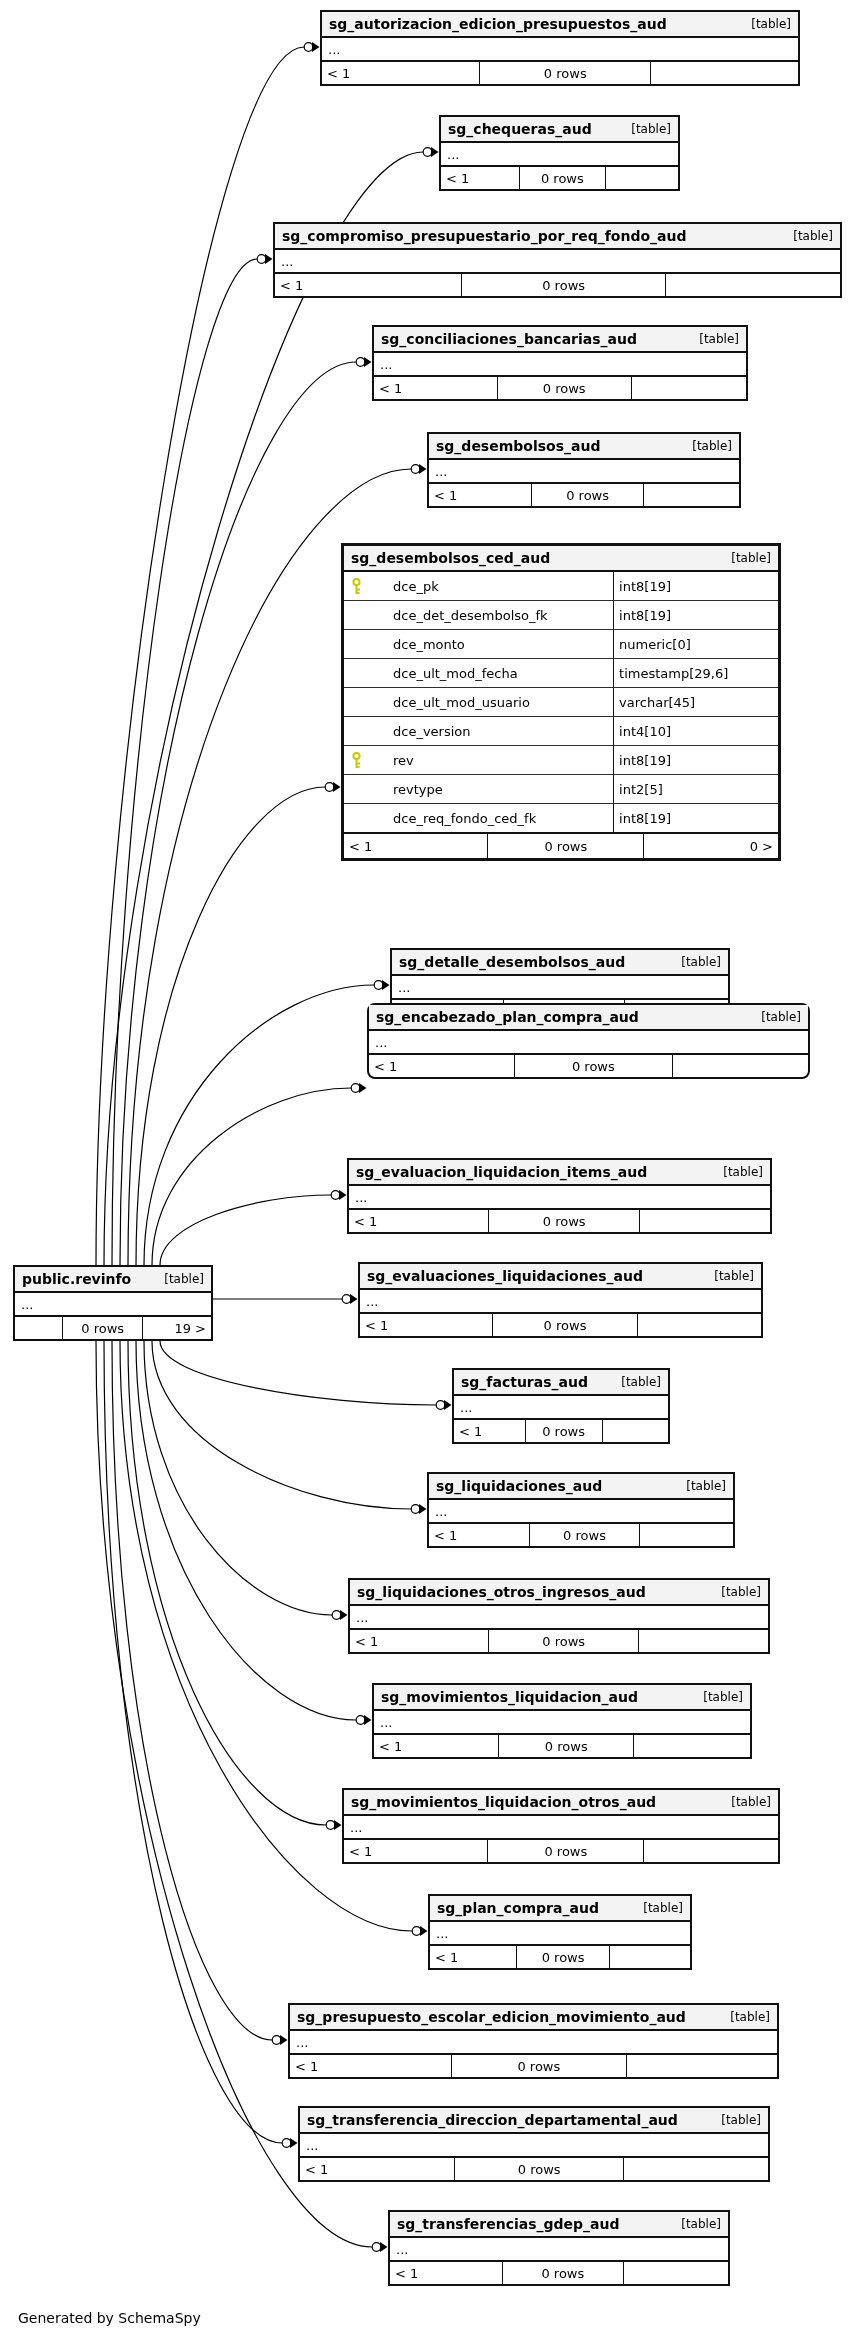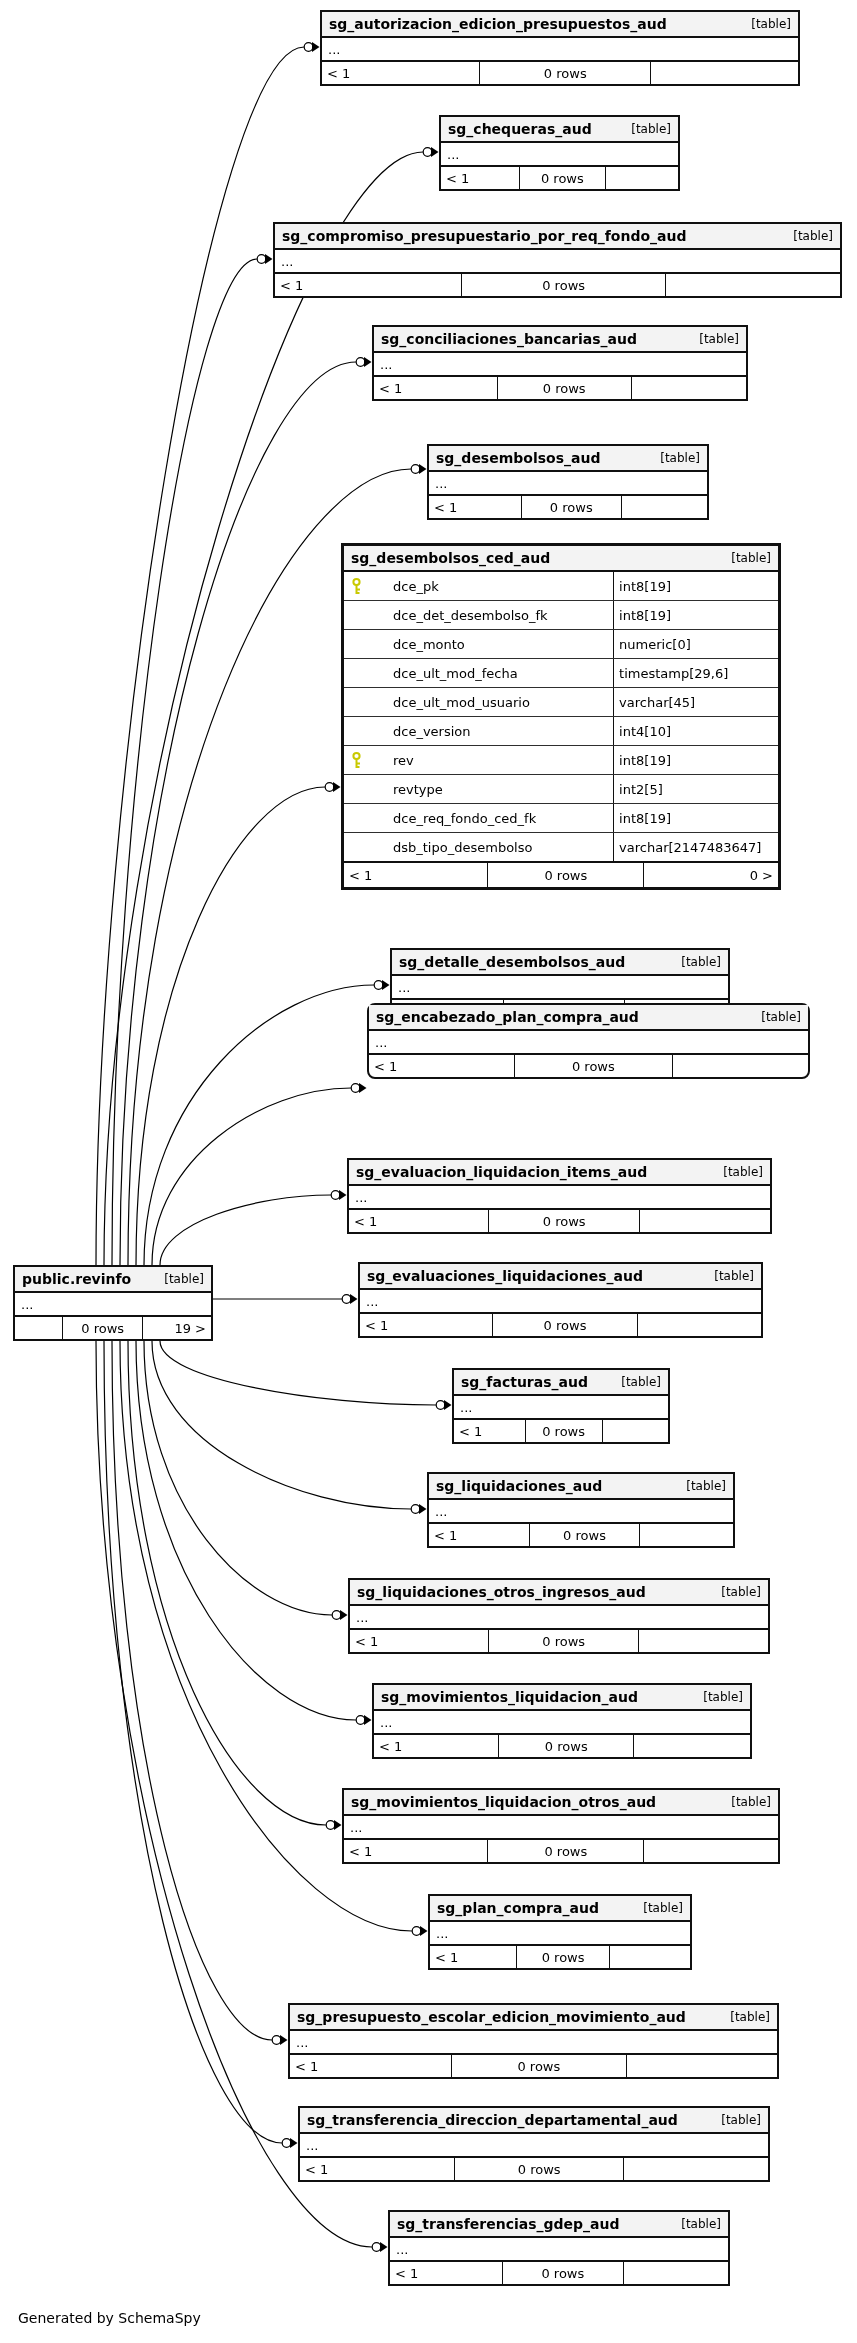--- a/index.html
+++ b/index.html
@@ -147,21 +147,21 @@
         <div class="tname">sg_conciliaciones_bancarias_aud</div>
         <div class="ttag">[table]</div>
       </div>
       <div class="ellip">...</div>
       <div class="foot">
         <div class="fc fc0">&lt; 1</div>
         <div class="fc fc1">0 rows</div>
         <div class="fc fc2"></div>
       </div>
     </div>
-    <div class="tbl" style="left: 427px; top: 444px; width: 282px;">
+    <div class="tbl" style="left: 427px; top: 432px; width: 314px;">
       <div class="hdr">
         <div class="tname">sg_desembolsos_aud</div>
         <div class="ttag">[table]</div>
       </div>
       <div class="ellip">...</div>
       <div class="foot">
         <div class="fc fc0">&lt; 1</div>
         <div class="fc fc1">0 rows</div>
         <div class="fc fc2"></div>
       </div>
@@ -219,25 +219,20 @@
       <div class="crow">
         <div class="kslot"></div>
         <div class="cname">revtype</div>
         <div class="ctype">int2[5]</div>
       </div>
       <div class="crow">
         <div class="kslot"></div>
         <div class="cname">dce_req_fondo_ced_fk</div>
         <div class="ctype">int8[19]</div>
       </div>
-      <div class="crow">
-        <div class="kslot"></div>
-        <div class="cname">dsb_tipo_desembolso</div>
-        <div class="ctype">varchar[2147483647]</div>
-      </div>
       <div class="foot">
         <div class="fc fc0">&lt; 1</div>
         <div class="fc fc1">0 rows</div>
         <div class="fc fc2">0 &gt;</div>
       </div>
     </div>
     <div class="tbl" style="left: 390px; top: 948px; width: 340px;">
       <div class="hdr">
         <div class="tname">sg_detalle_desembolsos_aud</div>
         <div class="ttag">[table]</div>

